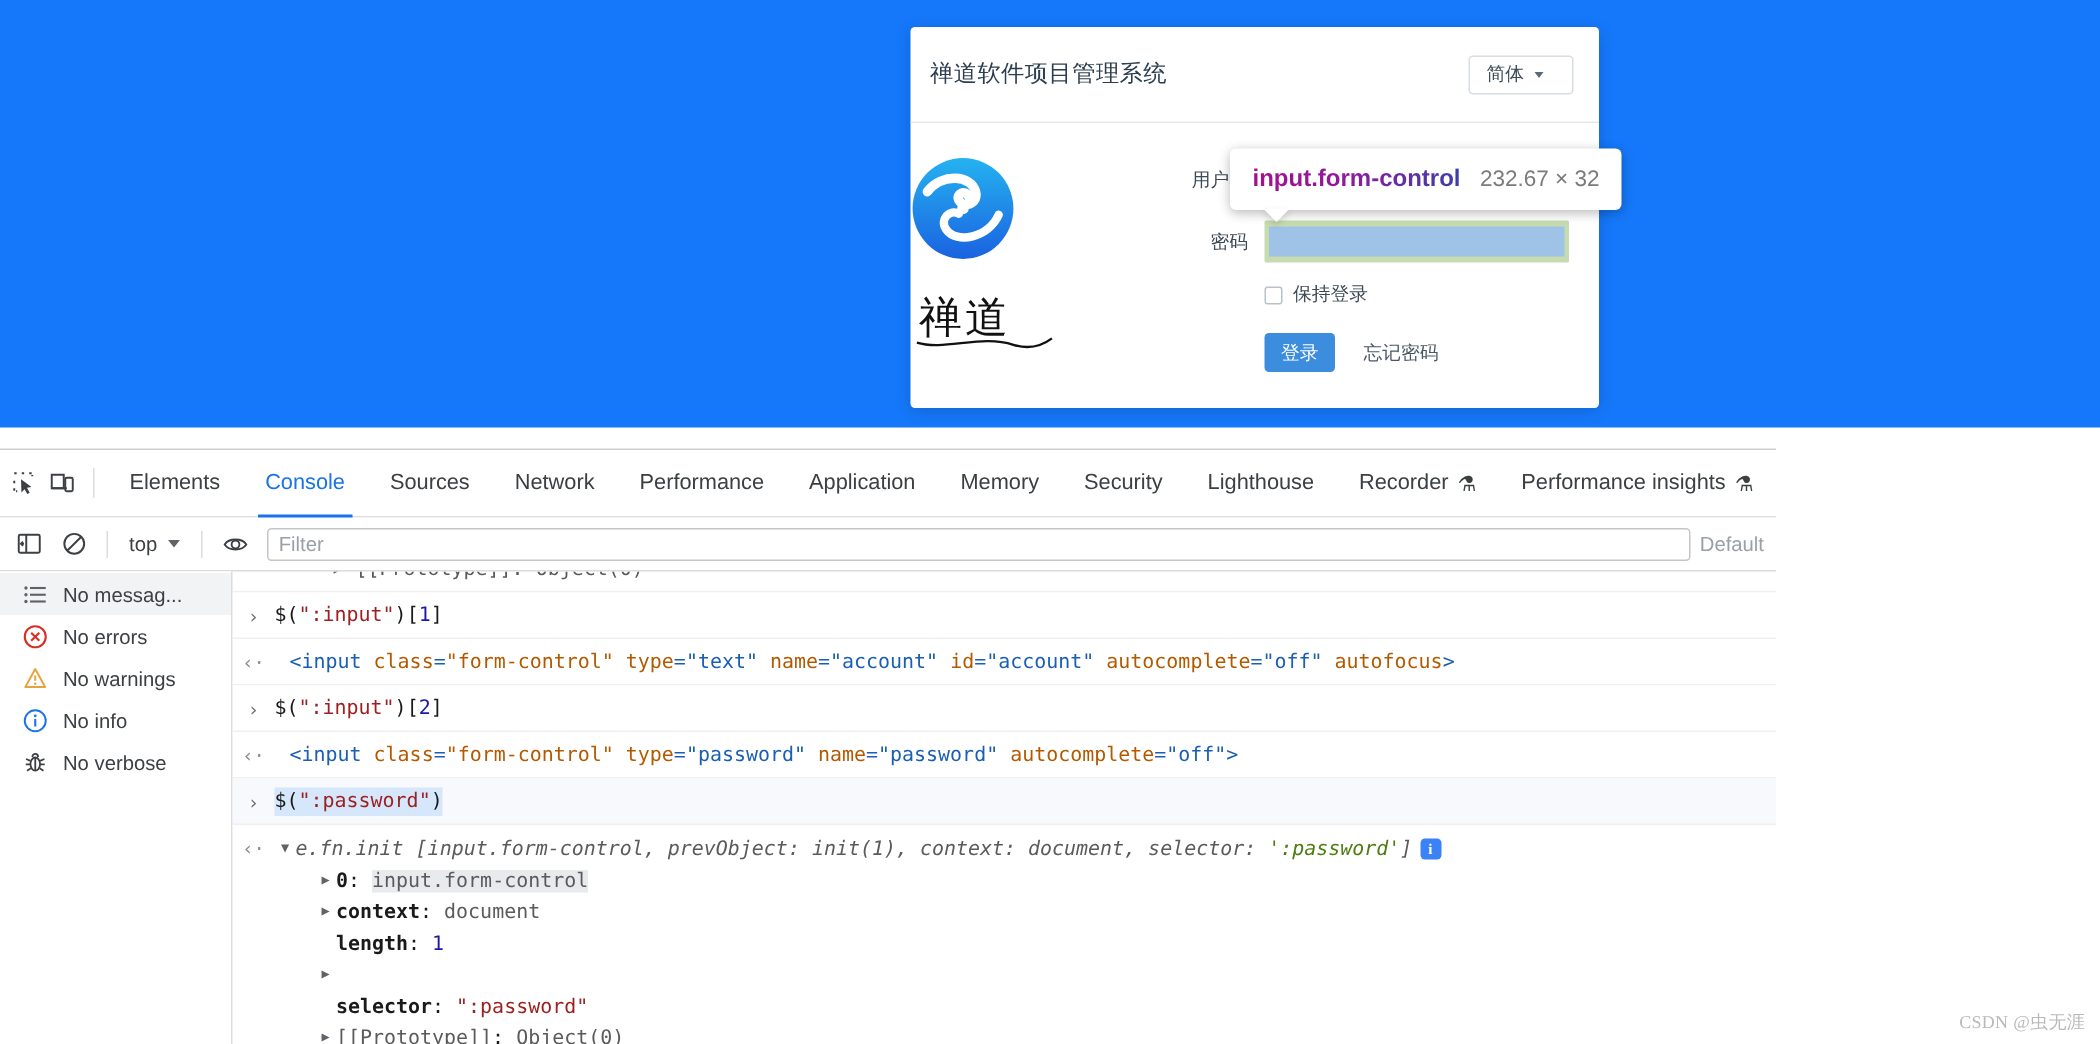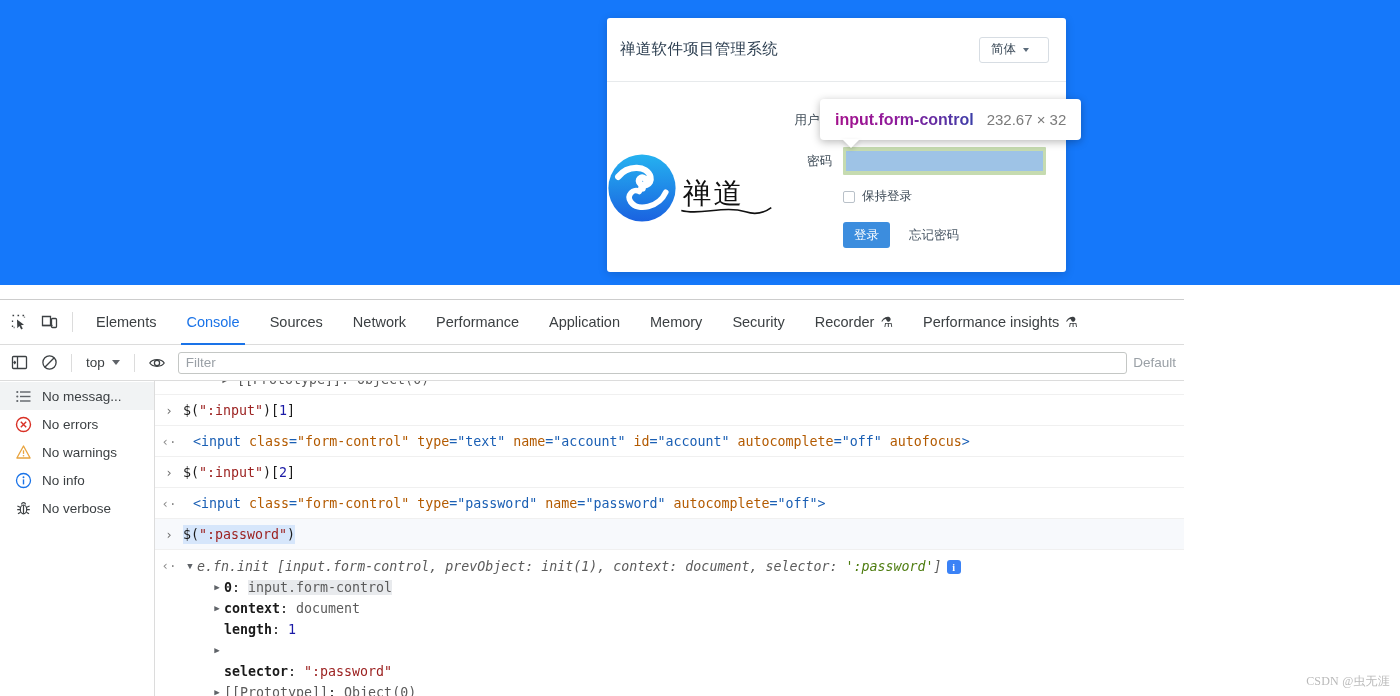--- a/index.html
+++ b/index.html
@@ -42,22 +42,22 @@
     display: flex; align-items: center; gap: 7px;
     font-family: "DejaVu Sans", sans-serif;
   }
   #lang-button .caret {
     width: 0; height: 0; border-left: 3.5px solid transparent;
     border-right: 3.5px solid transparent; border-top: 4.5px solid #5b6b7a;
   }
 
   #card-body { display: flex; padding: 18px 0 0 0; height: 190px; }
   #logo-col {
-    width: 185px; display: flex; flex-direction: row;
-    align-items: center; padding-top: 4px;
+    width: 185px; display: flex; flex-direction: column;
+    padding-top: 4px;
   }
   #zentao-mark { width: 70px; height: 70px; }
   #zentao-word { width: 100px; height: 52px; margin-top: 12px; }
 
   #form-col { flex: 1; padding-right: 20px; padding-top: 6px; }
   .form-row { display: flex; align-items: center; margin-bottom: 13px; }
   .form-label {
     width: 50px; text-align: right; margin-right: 11px;
     font-size: 12.5px; color: #3d4a56; white-space: nowrap;
     font-family: "DejaVu Sans", sans-serif;
@@ -380,20 +380,23 @@
           <span>Performance</span>
         </div>
         <div class="tab">
           <span>Application</span>
         </div>
         <div class="tab">
           <span>Memory</span>
         </div>
         <div class="tab">
           <span>Security</span>
+        </div>
+        <div class="tab">
+          <span>Lighthouse</span>
         </div>
         <div class="tab">
           <span>Recorder</span>
           <span class="flask">⚗</span>
         </div>
         <div class="tab">
           <span>Performance insights</span>
           <span class="flask">⚗</span>
         </div>
       </div>

